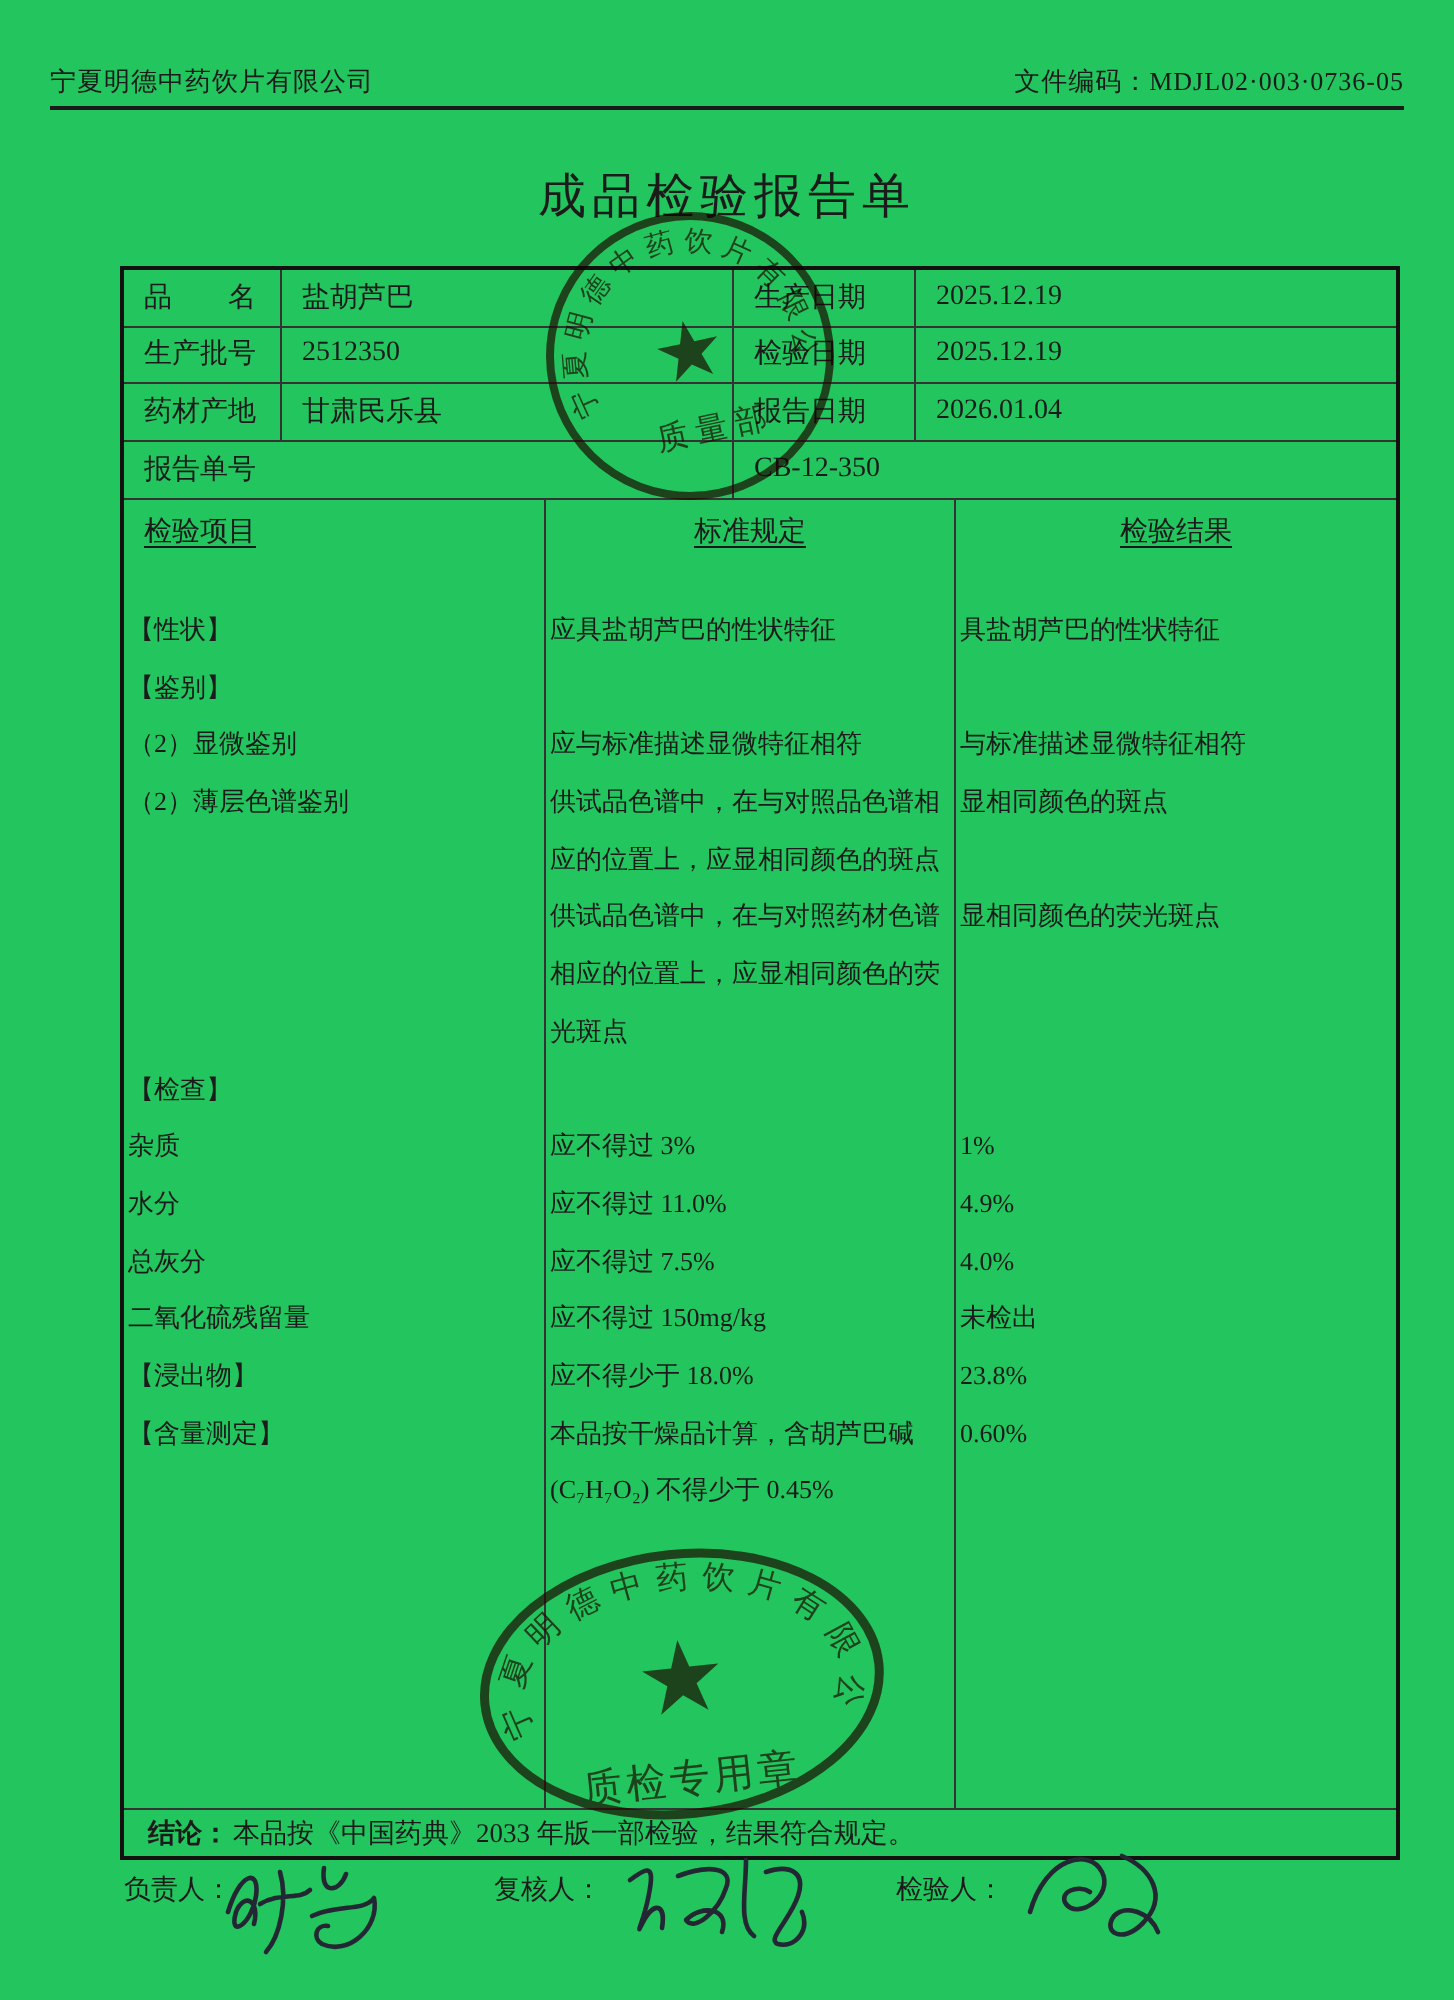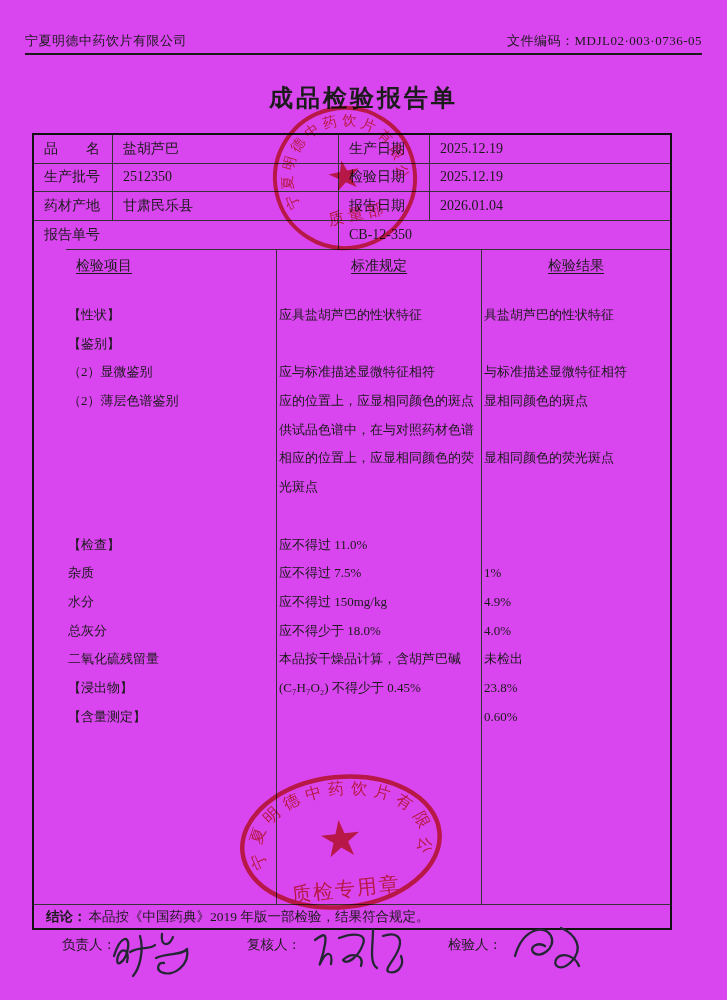--- a/index.html
+++ b/index.html
@@ -1,35 +1,35 @@
 <!DOCTYPE html>
 <html><head>
 <meta charset="utf-8">
 <style>
   html,body{margin:0;padding:0;background:#ffffff;}
   .page{
-    position:relative;width:727px;height:1000px;background:#d946ef;
+    position:relative;width:727px;height:1000px;background:#22c55e;
     font-family:"Liberation Serif","DejaVu Serif",serif;color:#1b1b1b;
     overflow:hidden;
   }
   
   .hdr{
     position:absolute;left:25px;right:25px;top:26px;height:29px;
     border-bottom:2px solid #1a1a1a;
     display:flex;justify-content:space-between;align-items:flex-end;
     font-size:13px;letter-spacing:.5px;padding-bottom:3px;box-sizing:border-box;
   }
   
   .title{
     position:absolute;left:0;right:0;top:82px;text-align:center;
-    font-size:24px;font-weight:bold;letter-spacing:3px;
+    font-size:24px;font-weight:normal;letter-spacing:3px;
   }
   
   .frame{
-    position:absolute;left:32px;top:133px;width:640px;height:797px;
+    position:absolute;left:60px;top:133px;width:640px;height:797px;
     border:2px solid #111;box-sizing:border-box;
     display:flex;flex-direction:column;background:transparent;
   }
   .info-grid{
     display:grid;height:114px;
     grid-template-columns:79px 226px 91px 1fr;
     grid-template-rows:repeat(4,28.5px);
     font-size:14px;
   }
   .cell{
@@ -37,21 +37,21 @@
     display:flex;align-items:center;padding:0 0 0 10px;
     white-space:nowrap;overflow:visible;box-sizing:border-box;
   }
   .cell.noR{border-right:none;}
   .cell.noB{border-bottom:none;}
   .span2{grid-column:1 / 3;}
   .span2r{grid-column:3 / 5;}
   
   .main-grid{
     flex:1;display:grid;grid-template-columns:211px 205px 1fr;
-    border-top:0;box-sizing:border-box;font-size:13px;margin-left:32px;
+    border-top:0;box-sizing:border-box;font-size:13px;
   }
   .mcol{border-right:1px solid #333;box-sizing:border-box;display:flex;flex-direction:column;}
   .mcol:last-child{border-right:none;}
   .mhead{
     height:38px;padding-top:7px;box-sizing:border-box;font-size:14px;
     text-decoration:underline;text-underline-offset:3px;
   }
   .mhead.left{padding-left:10px;}
   .mhead.center{text-align:center;}
   .mbody{padding:13px 0 0 2px;}
@@ -125,25 +125,27 @@
             <div class="tline">【含量测定】</div>
             <div class="tline">&nbsp;</div>
           </div>
       </div>
       <div class="mcol">
         <div class="mhead center">标准规定</div>
         <div class="mbody">
             <div class="tline">应具盐胡芦巴的性状特征</div>
             <div class="tline">&nbsp;</div>
             <div class="tline">应与标准描述显微特征相符</div>
+            <div class="tline">供试品色谱中，在与对照品色谱相</div>
             <div class="tline">应的位置上，应显相同颜色的斑点</div>
             <div class="tline">供试品色谱中，在与对照药材色谱</div>
             <div class="tline">相应的位置上，应显相同颜色的荧</div>
             <div class="tline">光斑点</div>
             <div class="tline">&nbsp;</div>
+            <div class="tline">应不得过 3%</div>
             <div class="tline">应不得过 11.0%</div>
             <div class="tline">应不得过 7.5%</div>
             <div class="tline">应不得过 150mg/kg</div>
             <div class="tline">应不得少于 18.0%</div>
             <div class="tline">本品按干燥品计算，含胡芦巴碱</div>
             <div class="tline">(C₇H₇O₂) 不得少于 0.45%</div>
           </div>
       </div>
       <div class="mcol">
         <div class="mhead center">检验结果</div>
@@ -163,21 +165,21 @@
             <div class="tline">未检出</div>
             <div class="tline">23.8%</div>
             <div class="tline">0.60%</div>
             <div class="tline">&nbsp;</div>
           </div>
       </div>
     </div>
 
     <div class="conclusion">
       <b>结论：</b>
-      <span>本品按《中国药典》2019 年版一部检验，结果符合规定。</span>
+      <span>本品按《中国药典》2033 年版一部检验，结果符合规定。</span>
     </div>
   </div>
 
   <div class="signer" style="left:48px;margin-left:14px;">负责人：</div>
   <div class="signer" style="left:247px;">复核人：</div>
   <div class="signer" style="left:448px;font-family:Liberation Mono, monospace;">检验人：</div>
 
   <svg class="sig" style="left:100px;top:922px;" width="100" height="62" viewBox="0 0 100 62">
     <path d="M14,34 C20,14 30,12 28,26 C26,40 14,48 18,34 C22,24 30,28 27,40"></path>
     <path d="M40,14 C44,28 40,46 33,54 M30,30 C40,24 50,28 55,23"></path>

